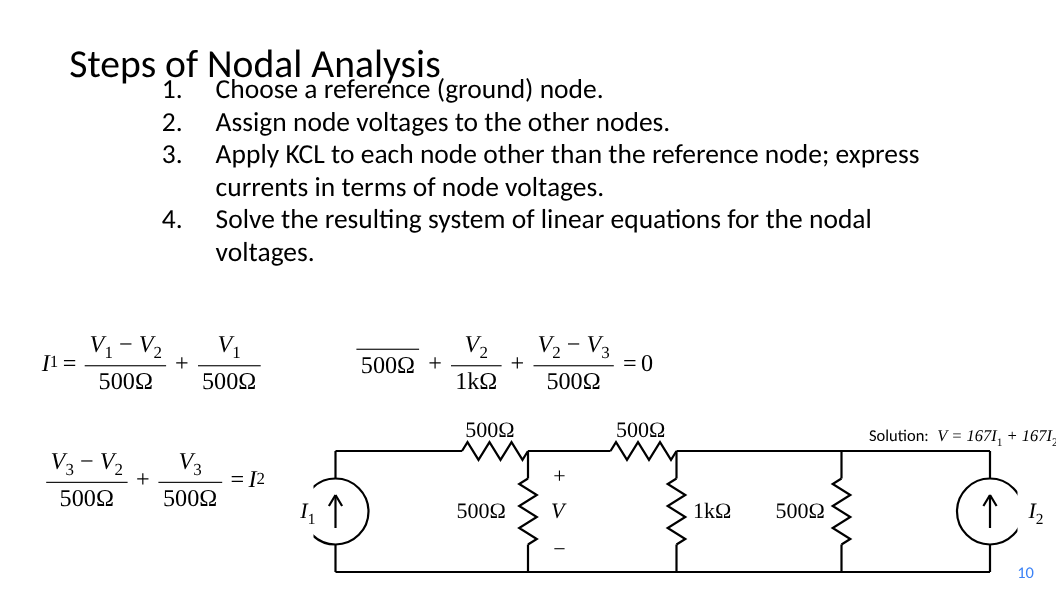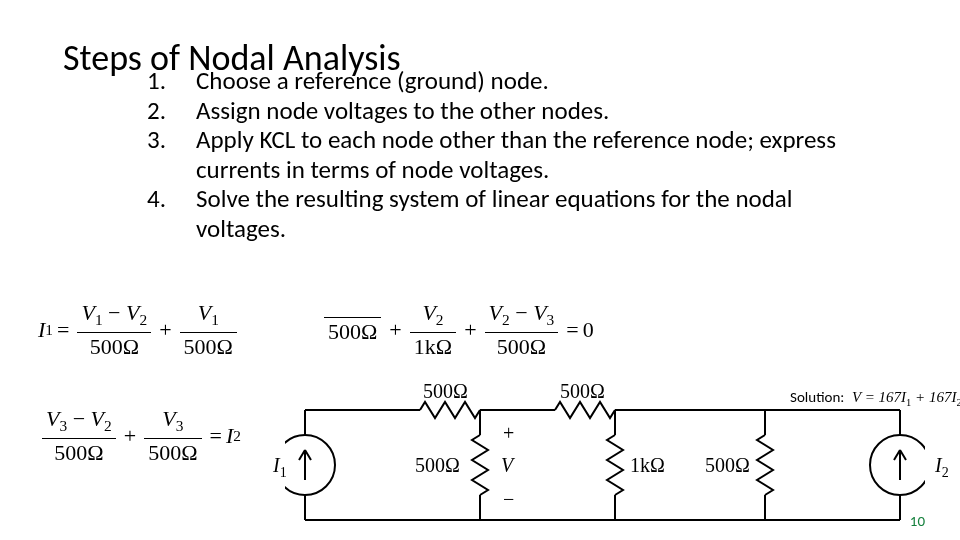--- a/index.html
+++ b/index.html
@@ -101,24 +101,24 @@
     top: 388px;
     font-family: "Times New Roman", serif;
     font-size: 15px;
     font-style: italic;
     white-space: nowrap;
   }
   .solution .sol-lbl { font-style: normal; font-family: Calibri, Arial, sans-serif; font-size: 15px; margin-right: 4px; margin-left: 45px; }
 
   .page-num {
     position: absolute;
-    right: 35px;
+    right: 20px;
     bottom: 10px;
     font-size: 15px;
-    color: #15803d;
+    color: #3b82f6;
   }
 </style>
 </head>
 <body>
 
 <div class="title">Steps of Nodal Analysis</div>
 
 <div class="steps">
   <div class="step-row">
     <div class="step-num">1.</div>

